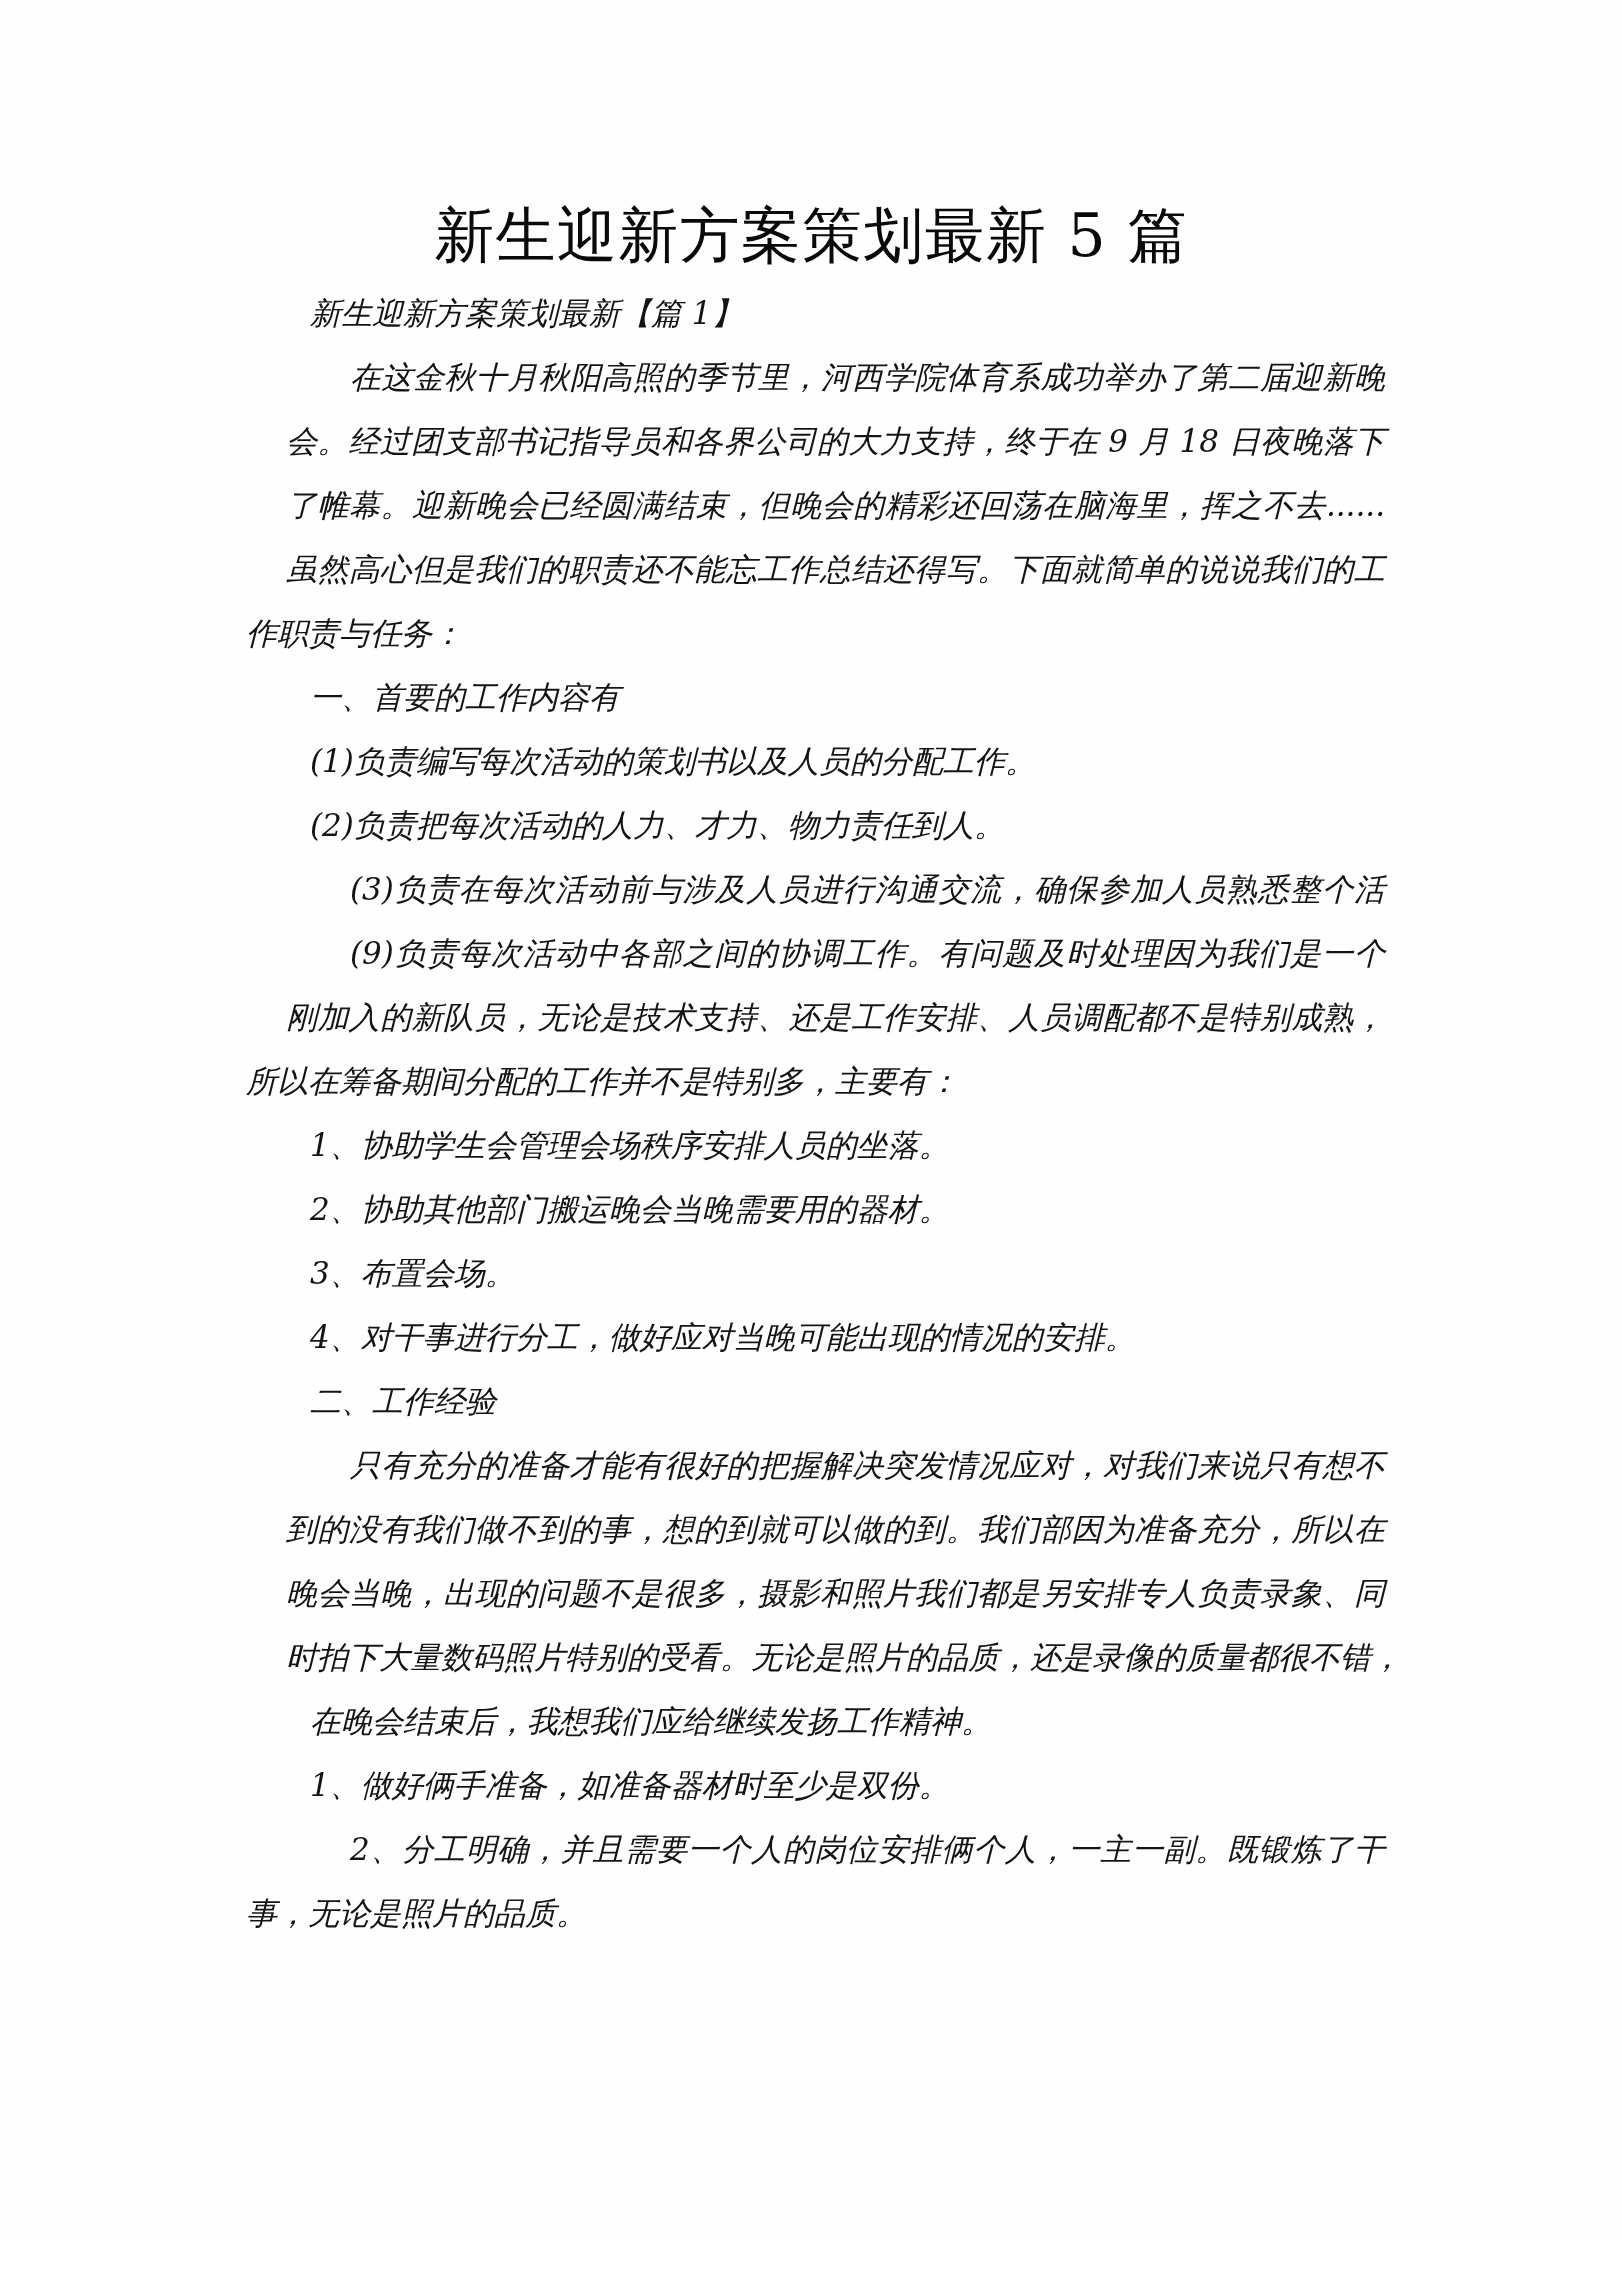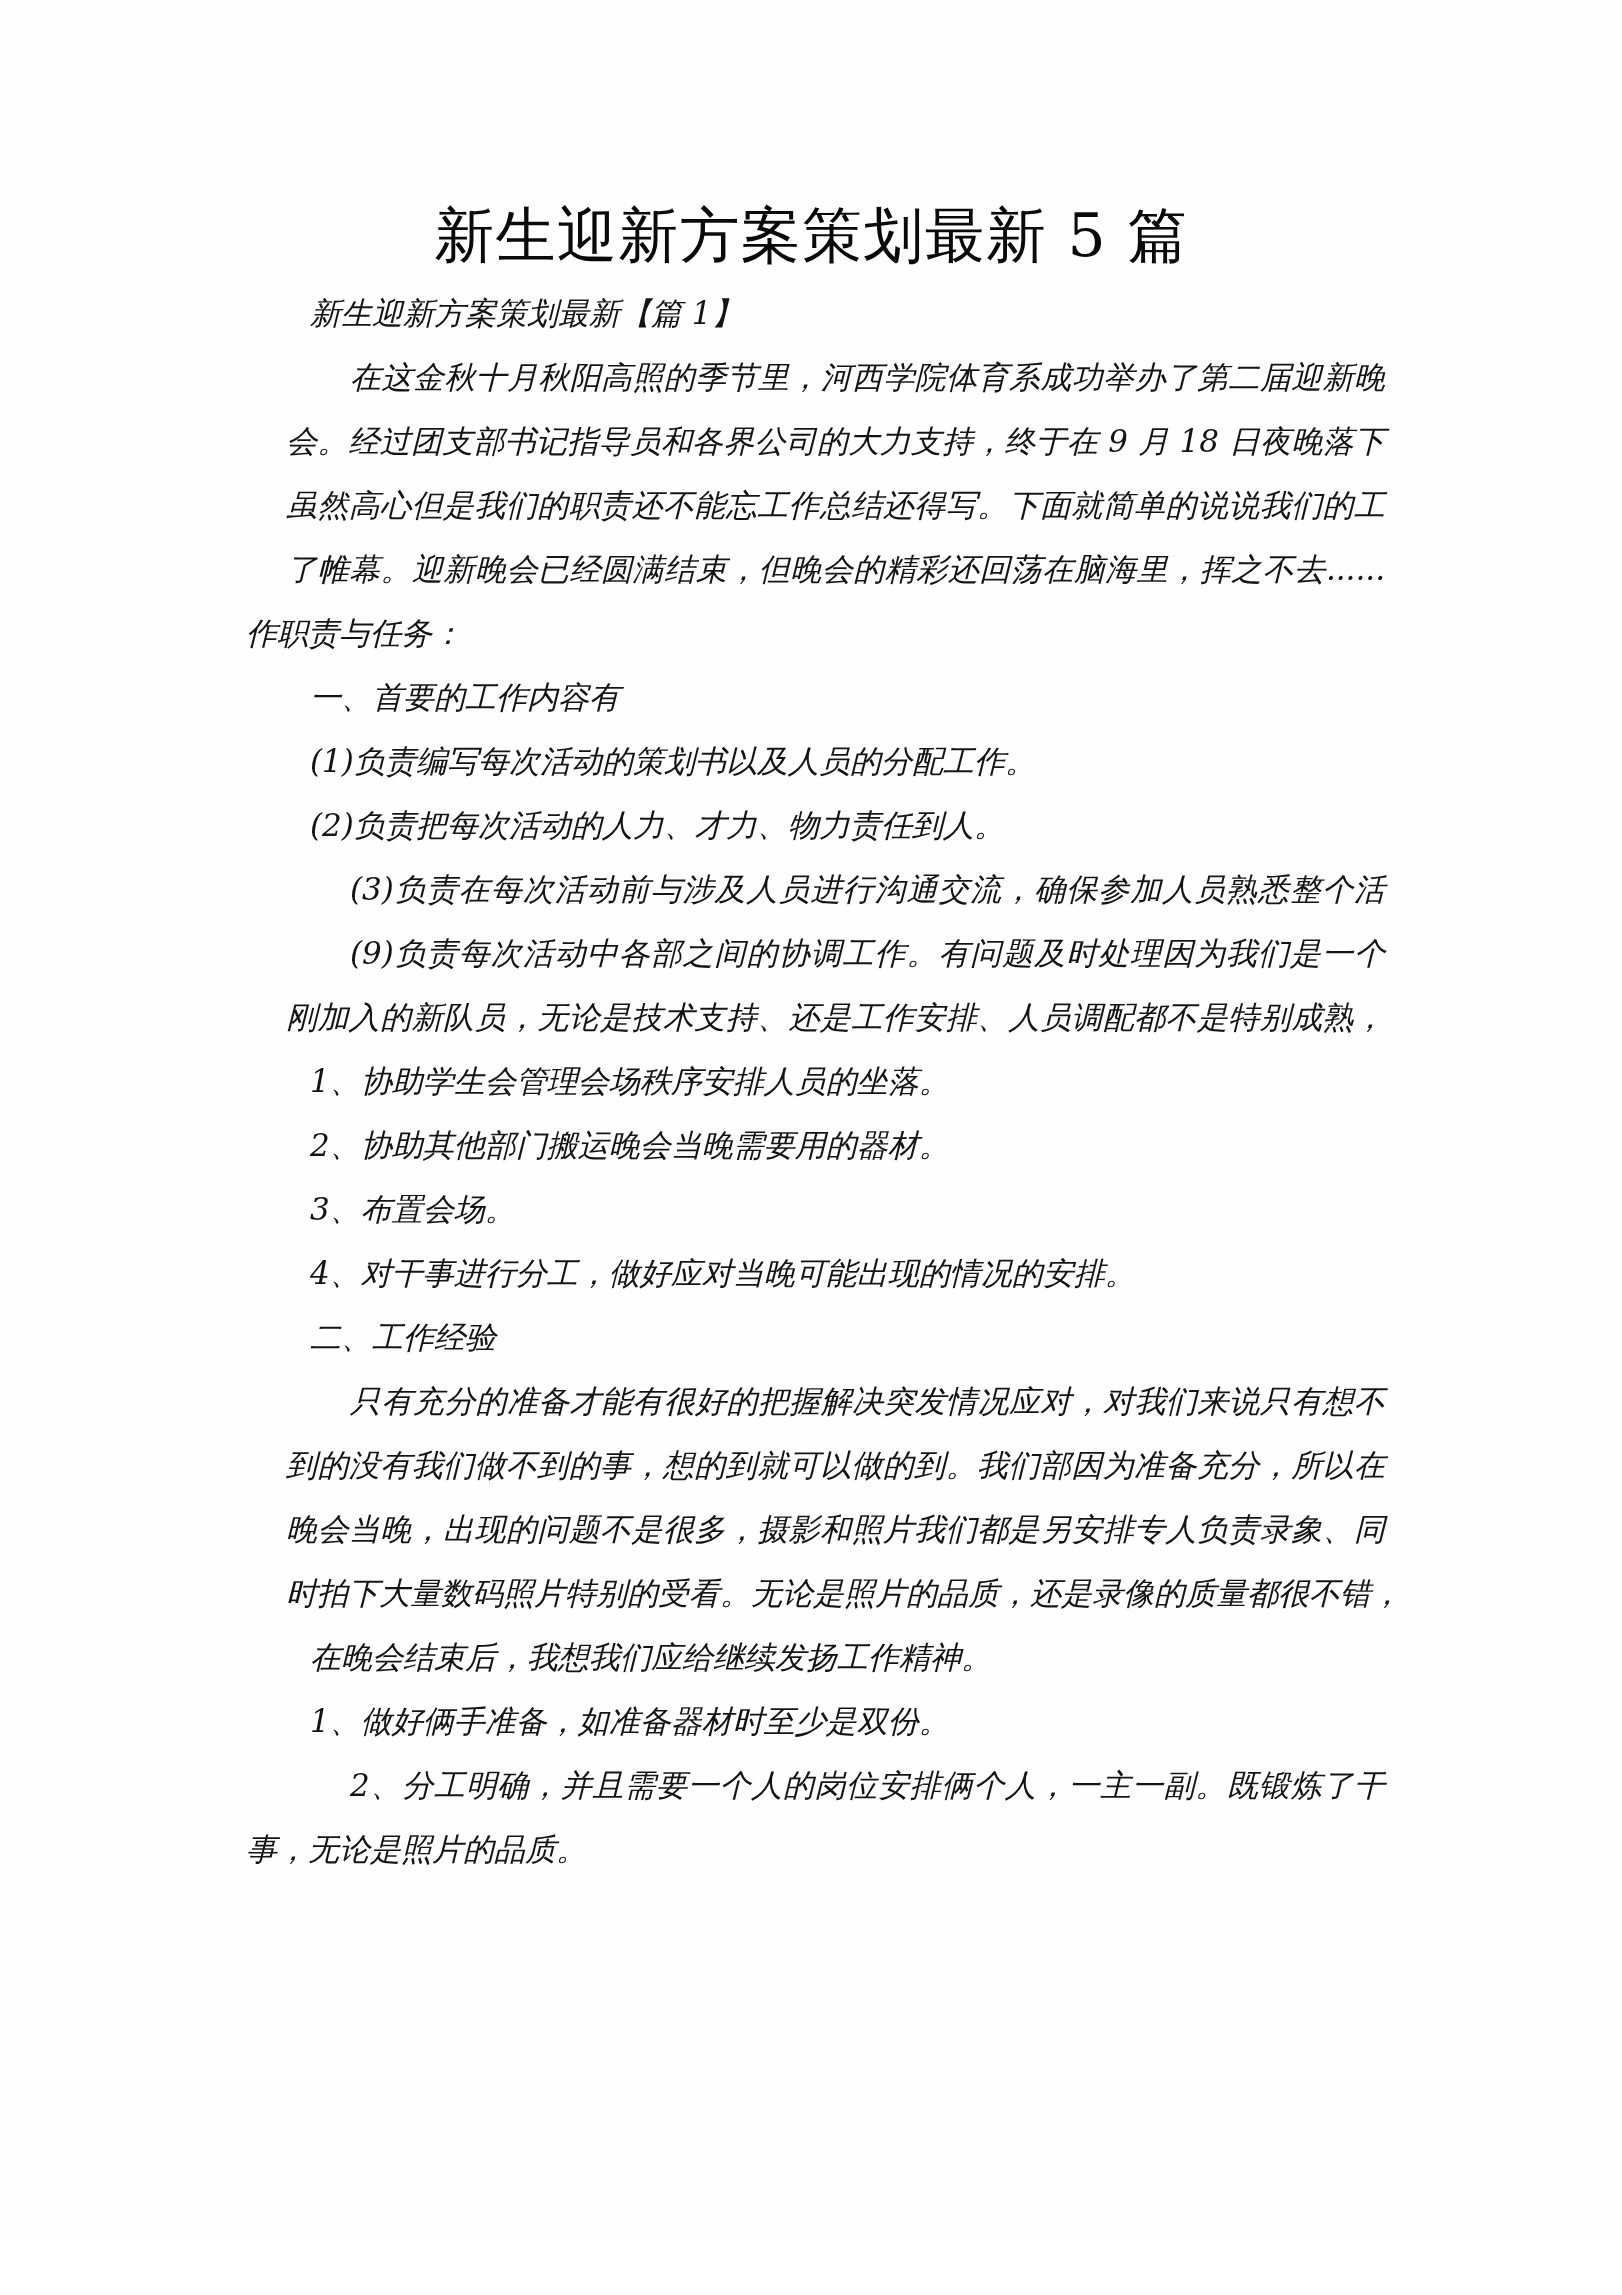--- a/index.html
+++ b/index.html
@@ -15,29 +15,30 @@
 </style>
 </head>
 <body>
 
 <div class="page">
   <div class="title">新生迎新方案策划最新 5 篇</div>
   <div class="body" id="doc-body">
       <div class="line indent">新生迎新方案策划最新【篇 1】</div>
       <div class="line indent just">在这金秋十月秋阳高照的季节里，河西学院体育系成功举办了第二届迎新晚</div>
       <div class="line just">会。经过团支部书记指导员和各界公司的大力支持，终于在 9 月 18 日夜晚落下</div>
+      <div class="line just">了帷幕。迎新晚会已经圆满结束，但晚会的精彩还回荡在脑海里，挥之不去......</div>
       <div class="line just">虽然高心但是我们的职责还不能忘工作总结还得写。下面就简单的说说我们的工</div>
-      <div class="line just">了帷幕。迎新晚会已经圆满结束，但晚会的精彩还回荡在脑海里，挥之不去......</div>
       <div class="line">作职责与任务：</div>
       <div class="line indent">一、首要的工作内容有</div>
       <div class="line indent">(1)负责编写每次活动的策划书以及人员的分配工作。</div>
       <div class="line indent">(2)负责把每次活动的人力、才力、物力责任到人。</div>
       <div class="line indent just">(3)负责在每次活动前与涉及人员进行沟通交流，确保参加人员熟悉整个活</div>
       <div class="line indent just">(9)负责每次活动中各部之间的协调工作。有问题及时处理因为我们是一个</div>
       <div class="line just">刚加入的新队员，无论是技术支持、还是工作安排、人员调配都不是特别成熟，</div>
+      <div class="line">所以在筹备期间分配的工作并不是特别多，主要有：</div>
       <div class="line indent">1、协助学生会管理会场秩序安排人员的坐落。</div>
       <div class="line indent">2、协助其他部门搬运晚会当晚需要用的器材。</div>
       <div class="line indent">3、布置会场。</div>
       <div class="line indent">4、对干事进行分工，做好应对当晚可能出现的情况的安排。</div>
       <div class="line indent">二、工作经验</div>
       <div class="line indent just">只有充分的准备才能有很好的把握解决突发情况应对，对我们来说只有想不</div>
       <div class="line just">到的没有我们做不到的事，想的到就可以做的到。我们部因为准备充分，所以在</div>
       <div class="line just">晚会当晚，出现的问题不是很多，摄影和照片我们都是另安排专人负责录象、同</div>
       <div class="line just">时拍下大量数码照片特别的受看。无论是照片的品质，还是录像的质量都很不错，</div>
       <div class="line indent">在晚会结束后，我想我们应给继续发扬工作精神。</div>

